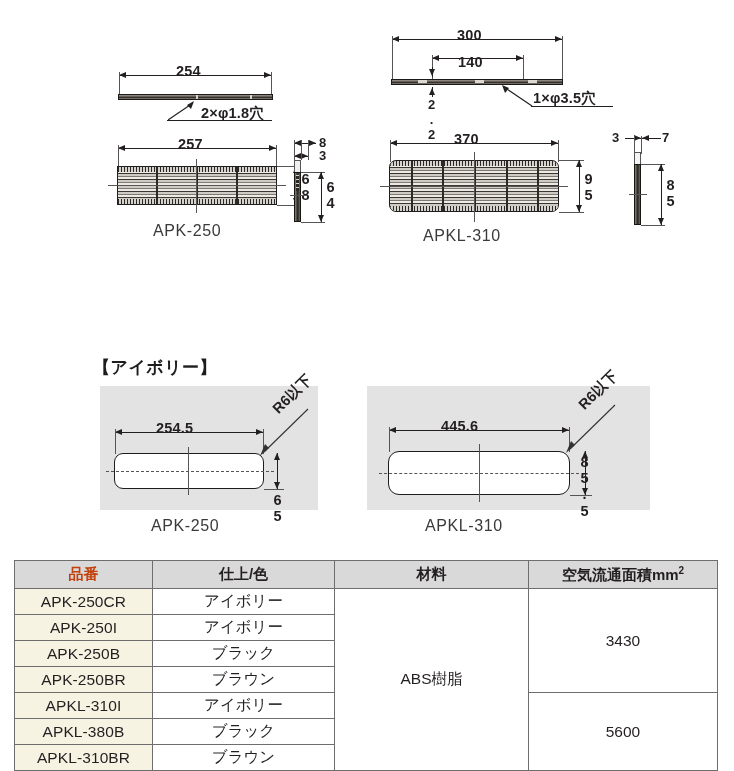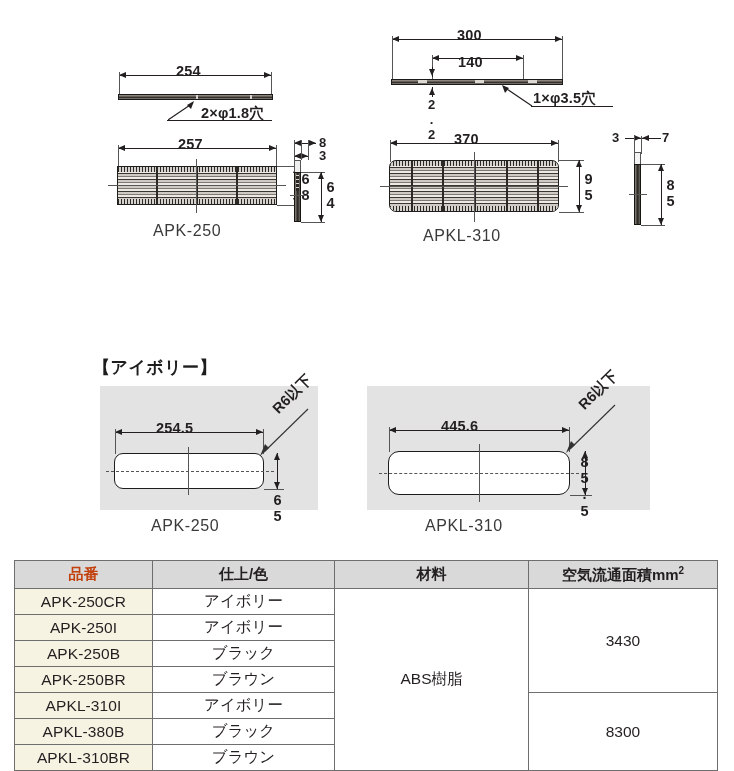--- a/index.html
+++ b/index.html
@@ -420,21 +420,21 @@
       <td class="code-cell">APK-250B</td>
       <td class="fin-cell">ブラック</td>
     </tr>
     <tr>
       <td class="code-cell">APK-250BR</td>
       <td class="fin-cell">ブラウン</td>
     </tr>
     <tr>
       <td class="code-cell">APKL-310I</td>
       <td class="fin-cell">アイボリー</td>
-      <td class="area-cell" rowspan="3">8300</td>
+      <td class="area-cell" rowspan="3">5600</td>
     </tr>
     <tr>
       <td class="code-cell">APKL-380B</td>
       <td class="fin-cell">ブラック</td>
     </tr>
     <tr>
       <td class="code-cell">APKL-310BR</td>
       <td class="fin-cell">ブラウン</td>
     </tr>
   </tbody>

